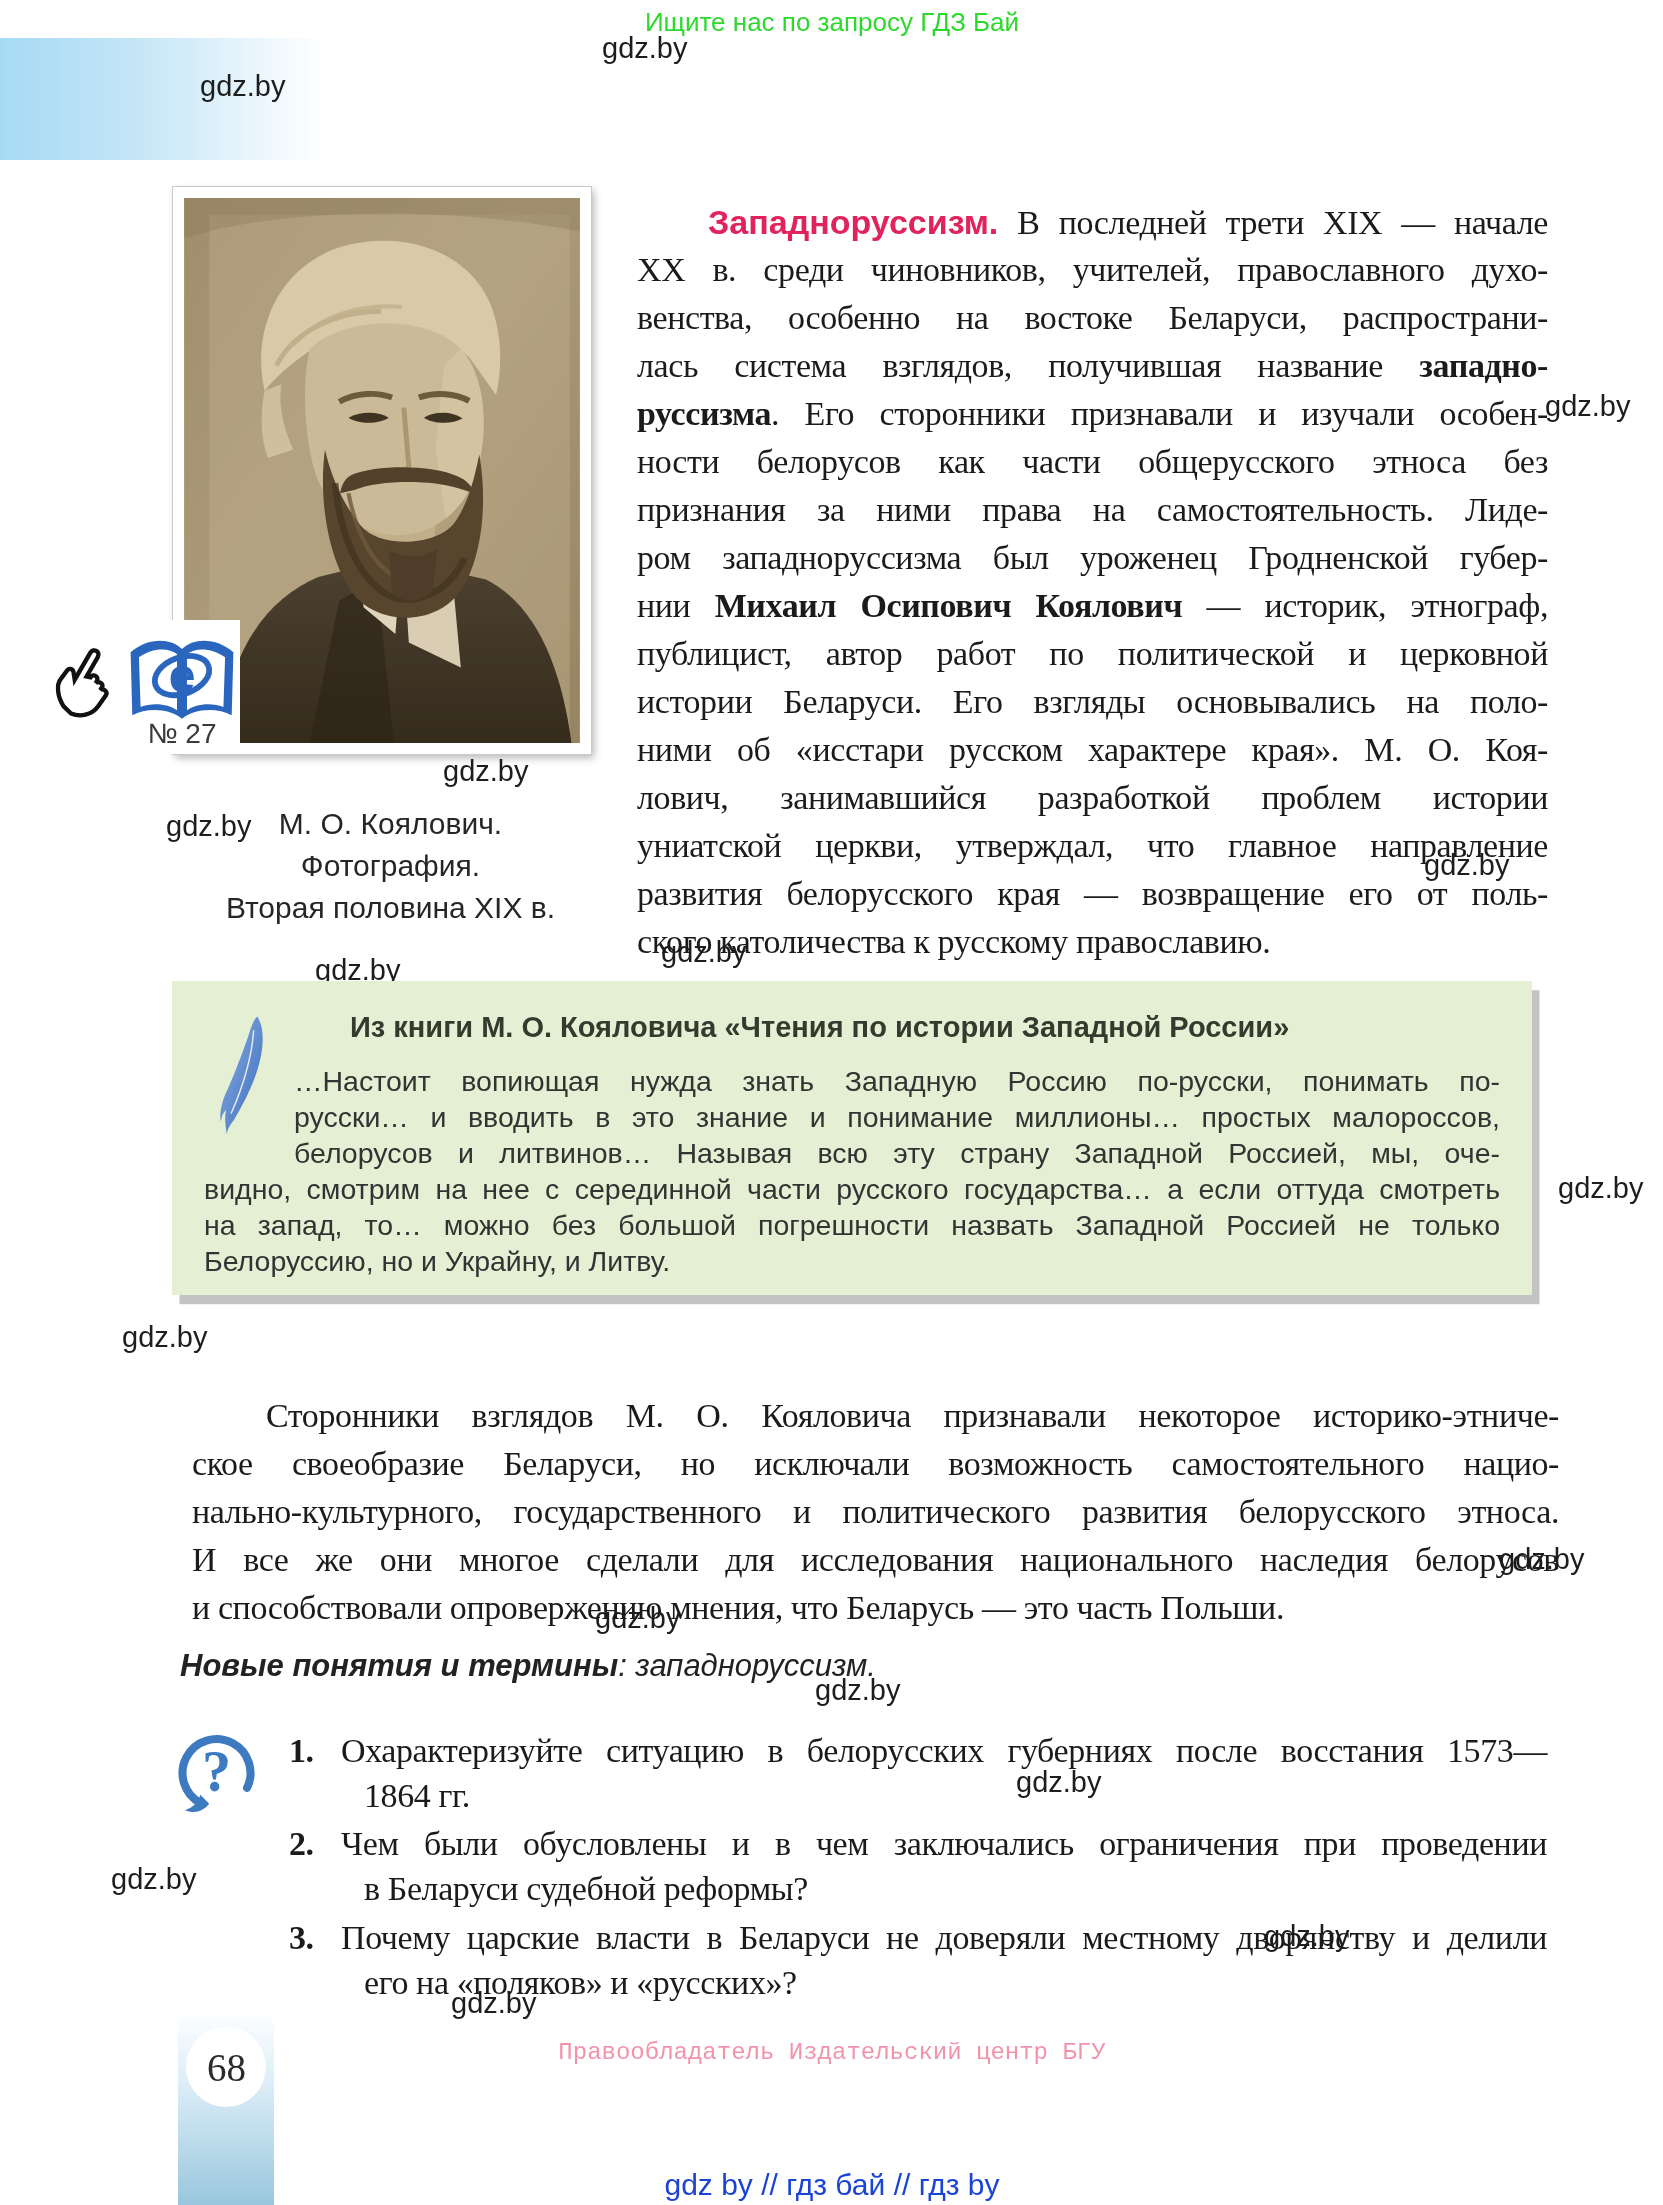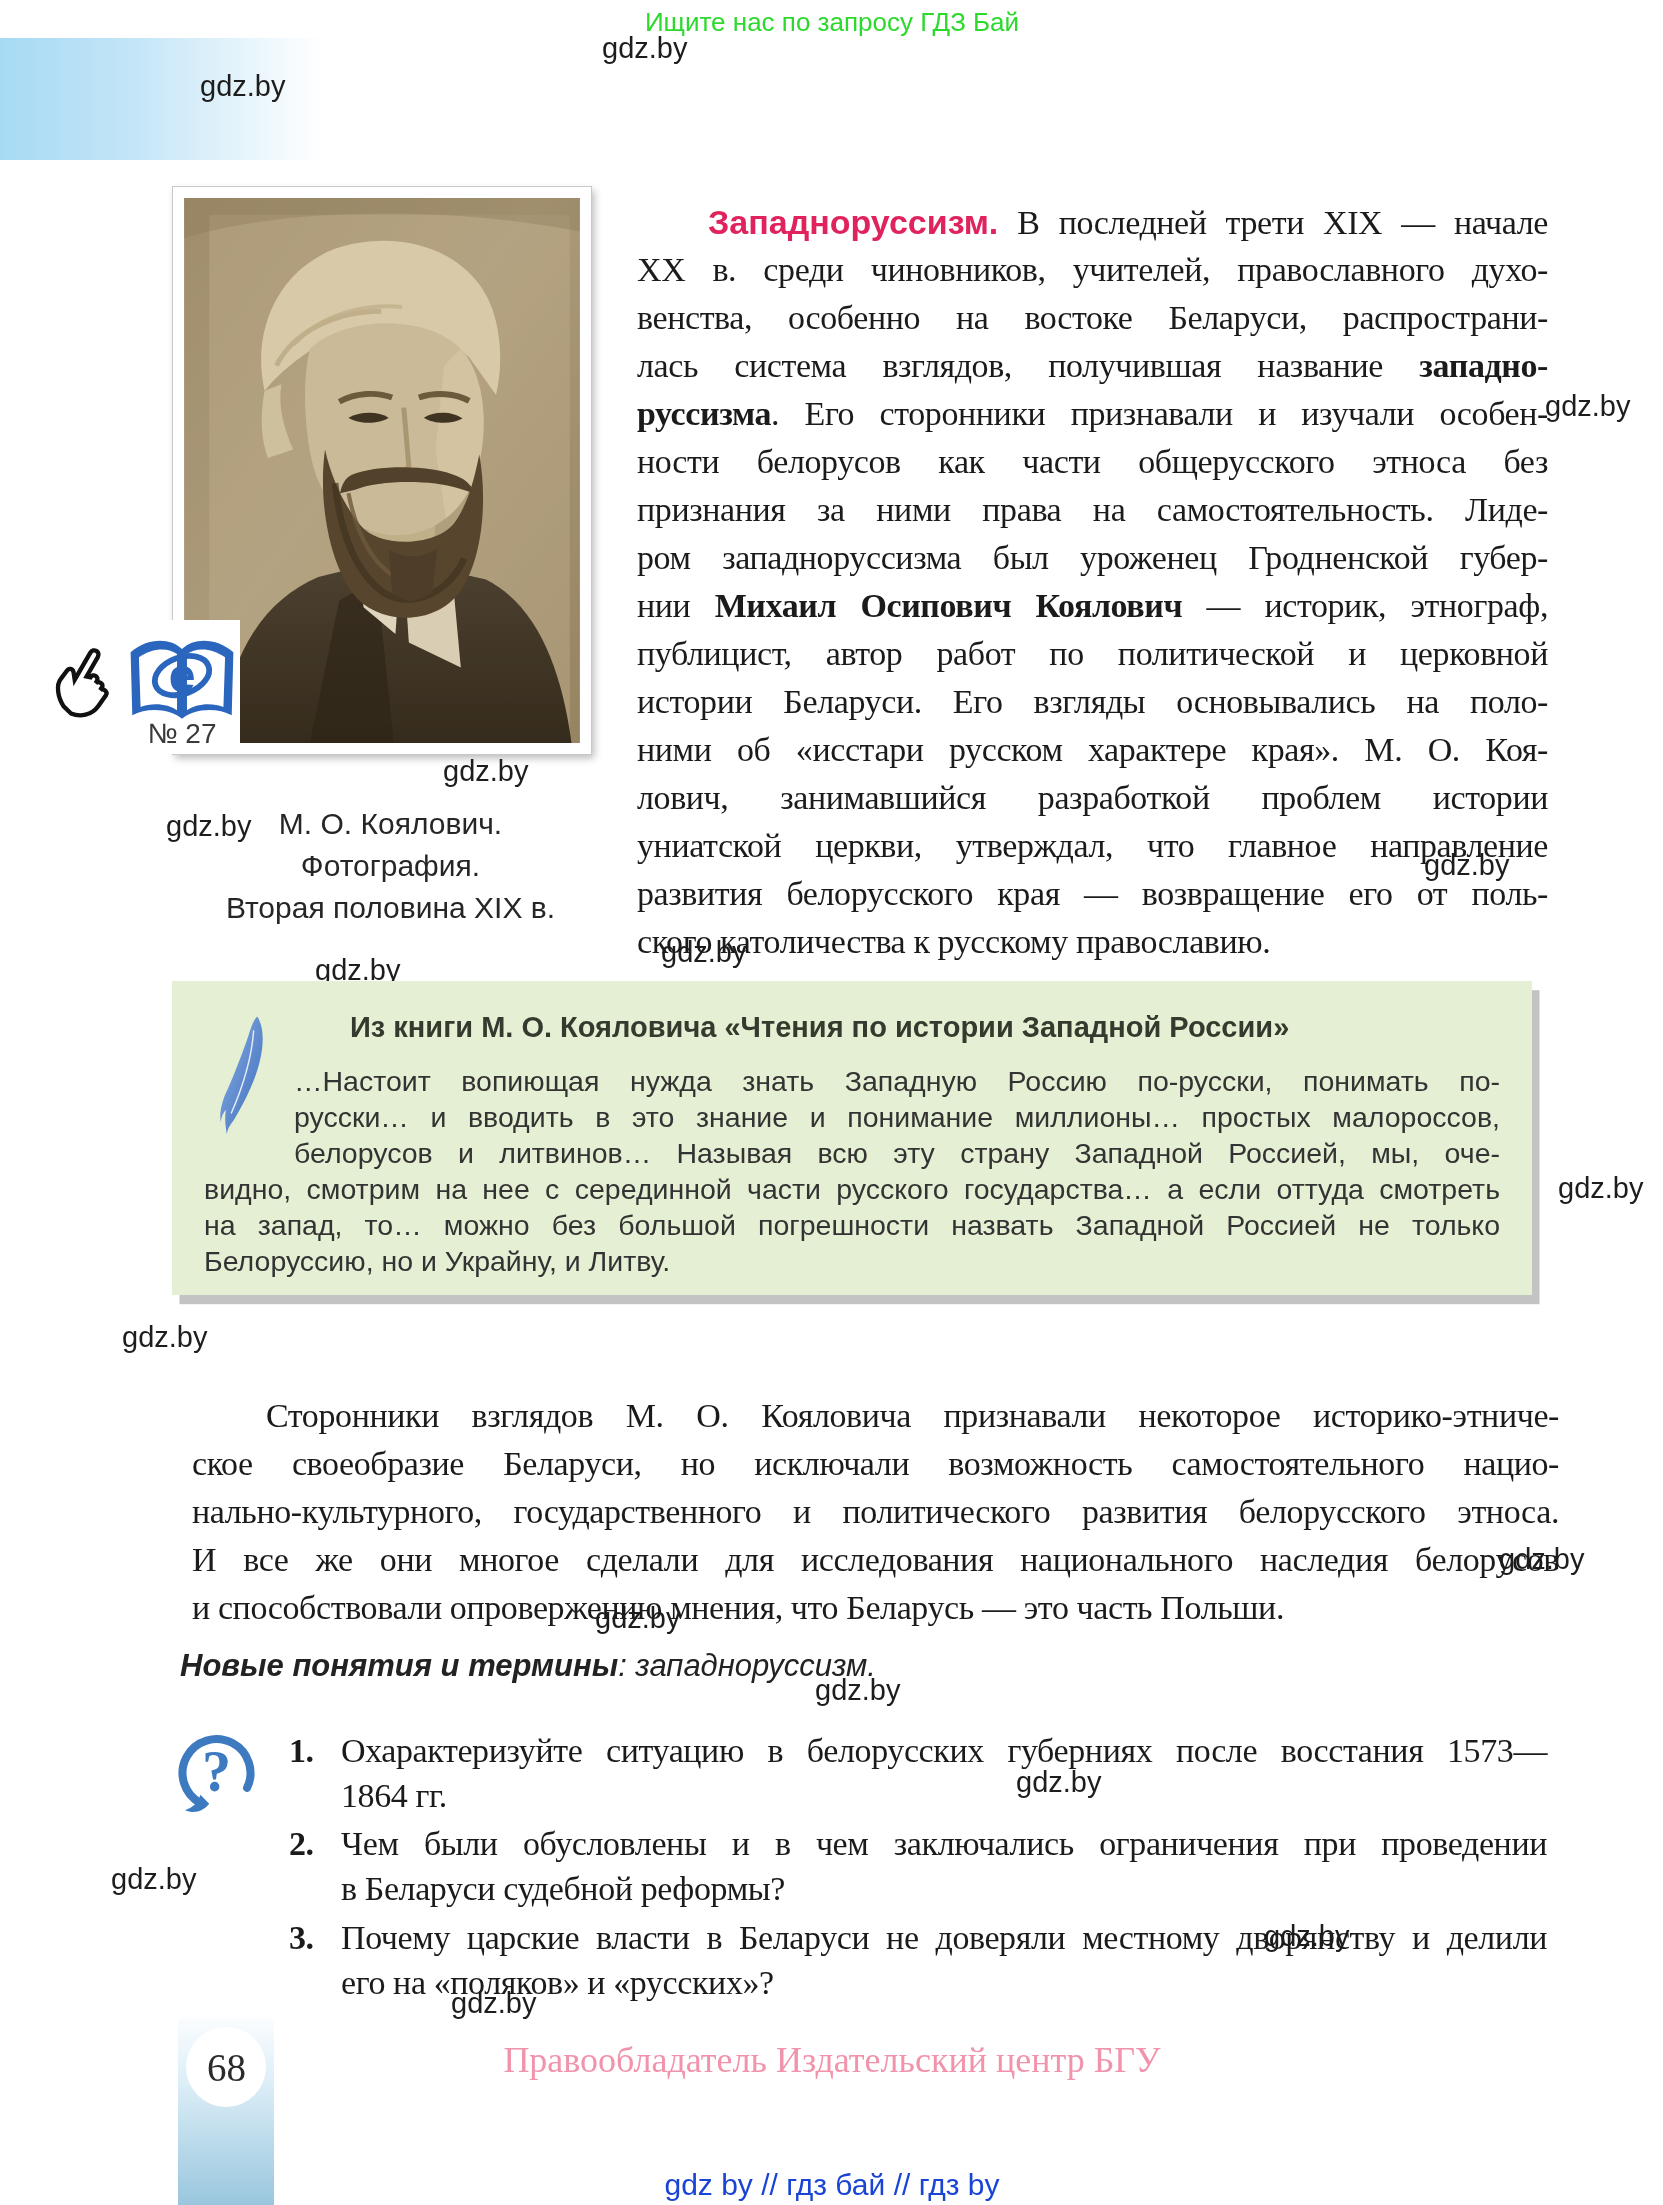--- a/index.html
+++ b/index.html
@@ -58,30 +58,30 @@
   
   #terms{left:180px;top:1648px;font-family:"Liberation Sans",sans-serif;font-size:31px;font-style:italic;color:#222;}
   #terms .tl{font-weight:bold;}
 
   
   #q-icon{left:172px;top:1729px;}
   #questions{left:341px;top:1728px;width:1206px;font-size:34px;line-height:45px;letter-spacing:-0.4px;}
   .q{position:relative;margin-bottom:3.4px;}
   .qnum{position:absolute;left:-52px;top:0;font-weight:bold;}
   .ql{text-align:justify;text-align-last:justify;height:45px;white-space:nowrap;}
-  .ql.last{text-align-last:left;}
+  .ql.last{text-align-last:left;margin-left:23px;}
 
   
   #badge{left:178px;top:2017px;width:96px;height:189px;border-radius:6.7px 6.7px 0 0;
          background:linear-gradient(180deg,#fbfdff 0%,#dceef7 35%,#98c6dd 100%);}
   #badge-circle{position:absolute;left:8.4px;top:10px;width:80px;height:80px;border-radius:50%;background:#ffffff;
                 display:flex;align-items:center;justify-content:center;
                 font-family:"Liberation Serif",serif;font-size:39px;color:#2b2b2b;}
-  #copyright{left:0;right:0;top:2039px;text-align:center;font-family:Liberation Serif, serif;
-             font-size:36px;color:#f193aa;}
+  #copyright{left:0;right:0;top:2039px;text-align:center;font-family:Liberation Mono, monospace;
+             font-size:24px;color:#f193aa;}
   #links{left:0;right:0;top:2168px;text-align:center;font-family:"Liberation Sans",sans-serif;
          font-size:30px;color:#1a44d4;}
 </style>
 </head>
 <body>
 
 <div id="page">
 
   <div id="topbar" class="abs"></div>
   <div id="promo" class="abs">Ищите нас по запросу ГДЗ Бай</div>

